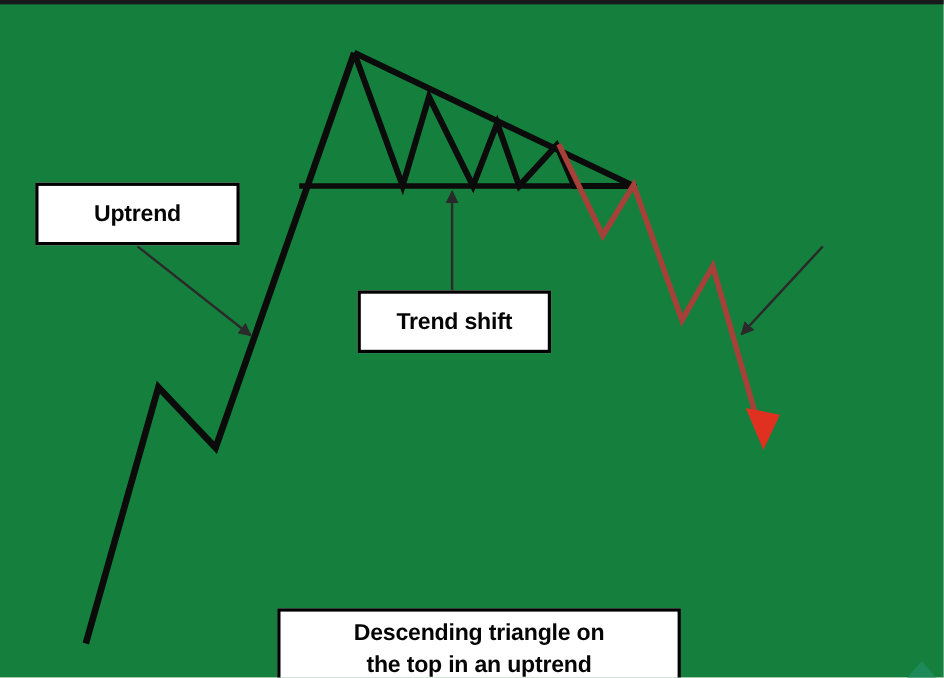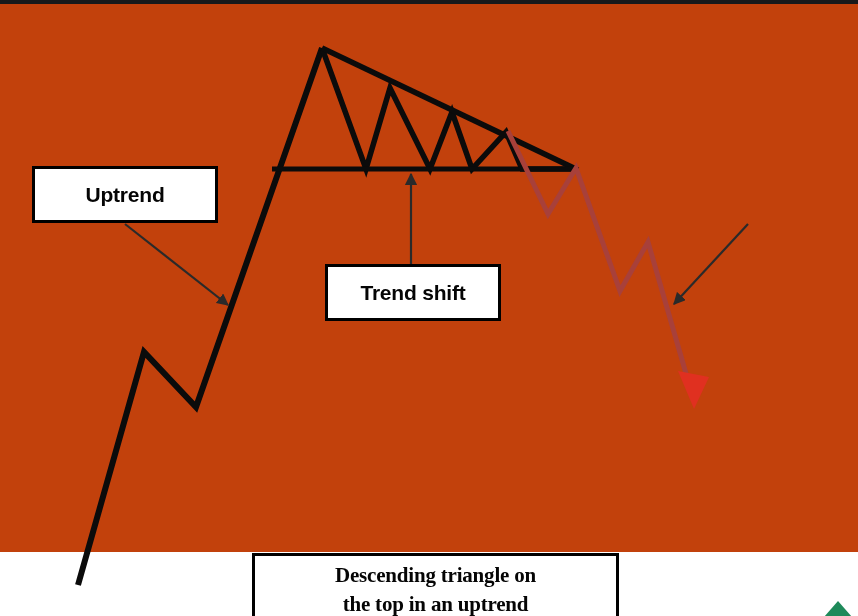--- a/index.html
+++ b/index.html
@@ -11,22 +11,22 @@
   body {
     width: 858px;
     height: 616px;
     overflow: hidden;
     font-family: "Liberation Sans", sans-serif;
     position: relative;
   }
   #canvas-root {
     position: relative;
     width: 858px;
-    height: 552px;
-    background: #c2410c;
+    height: 616px;
+    background: #15803d;
   }
   .top-bar {
     position: absolute;
     left: 0;
     top: 0;
     width: 858px;
     height: 4px;
     background: #18191b;
   }
   svg#chart-svg {
@@ -77,21 +77,20 @@
     width: 367px;
     height: 72px;
     font-size: 21px;
     line-height: 29px;
     flex-direction: column;
     padding-top: 2px;
   }
   #box-caption .cap-line {
     display: block;
     width: 100%;
-    font-family: Liberation Serif, serif;
   }
   .green-caret {
     position: absolute;
     left: 824px;
     top: 601px;
     width: 0;
     height: 0;
     border-left: 14px solid transparent;
     border-right: 14px solid transparent;
     border-bottom: 16px solid #1e8a5a;

